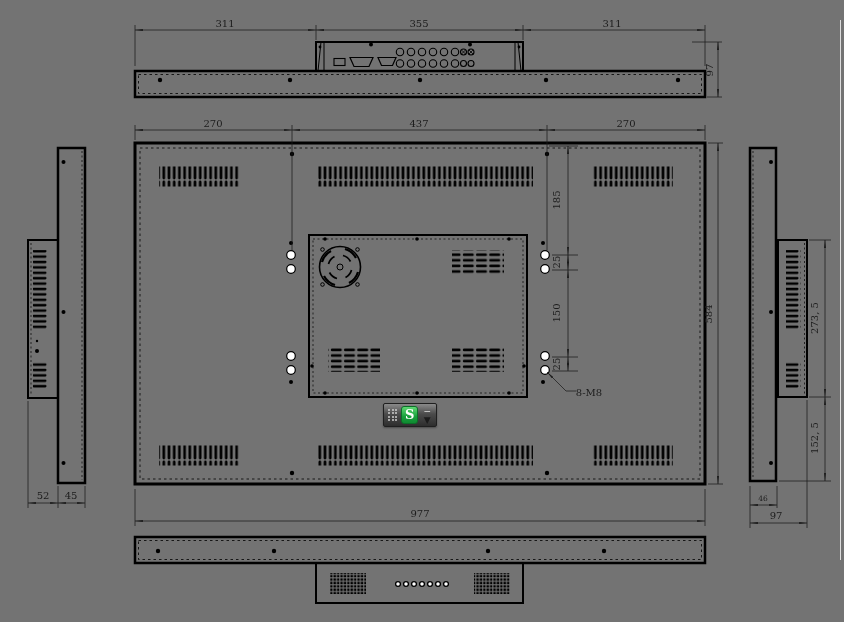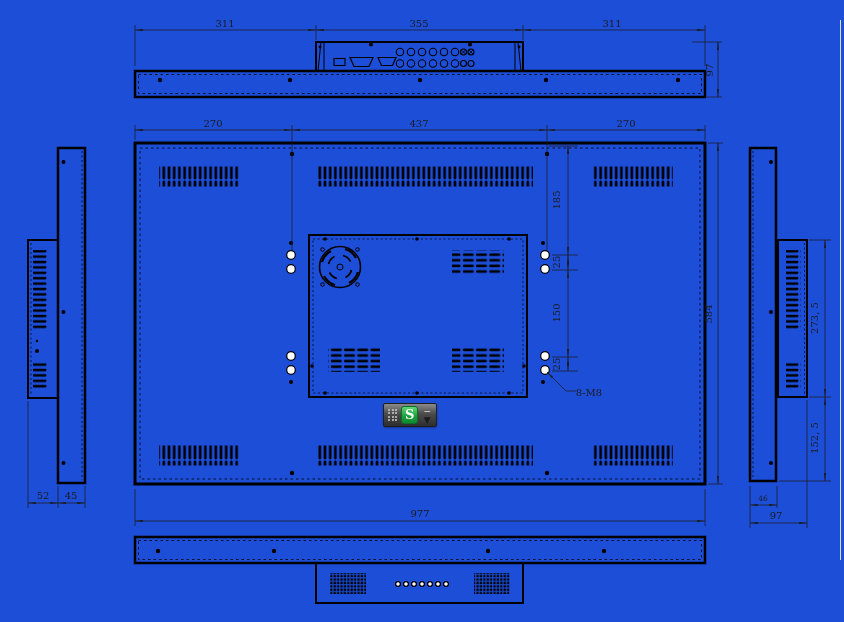--- a/index.html
+++ b/index.html
@@ -1,16 +1,16 @@
 <!DOCTYPE html>
 <html><head>
 <meta charset="utf-8">
 <style>
   html,body{margin:0;padding:0;background:#fff;}
-  #stage{position:relative;width:844px;height:622px;background:#1d4ed8;overflow:hidden;
+  #stage{position:relative;width:844px;height:622px;background:#737373;overflow:hidden;
          font-family:"DejaVu Serif", serif;}
   svg text{font-family:"DejaVu Serif", serif;font-size:10px;fill:#1c1c1c;}
   svg text.small{font-size:7.5px;}
   .page-edge{position:absolute;left:840px;top:20px;width:1px;height:540px;background:#dcdcdc;}
   
   .ime{position:absolute;left:383px;top:403px;width:54px;height:24px;box-sizing:border-box;
        background:linear-gradient(#8a8a8a,#4b4b4b 45%,#2e2e2e);border:1px solid #1f1f1f;
        border-radius:2px;display:flex;align-items:center;padding:0 2px;gap:2px;
        box-shadow:0 1px 2px rgba(0,0,0,.35);}
   .ime-grip{display:grid;grid-template-columns:repeat(3,2px);grid-auto-rows:2px;gap:1.5px;

